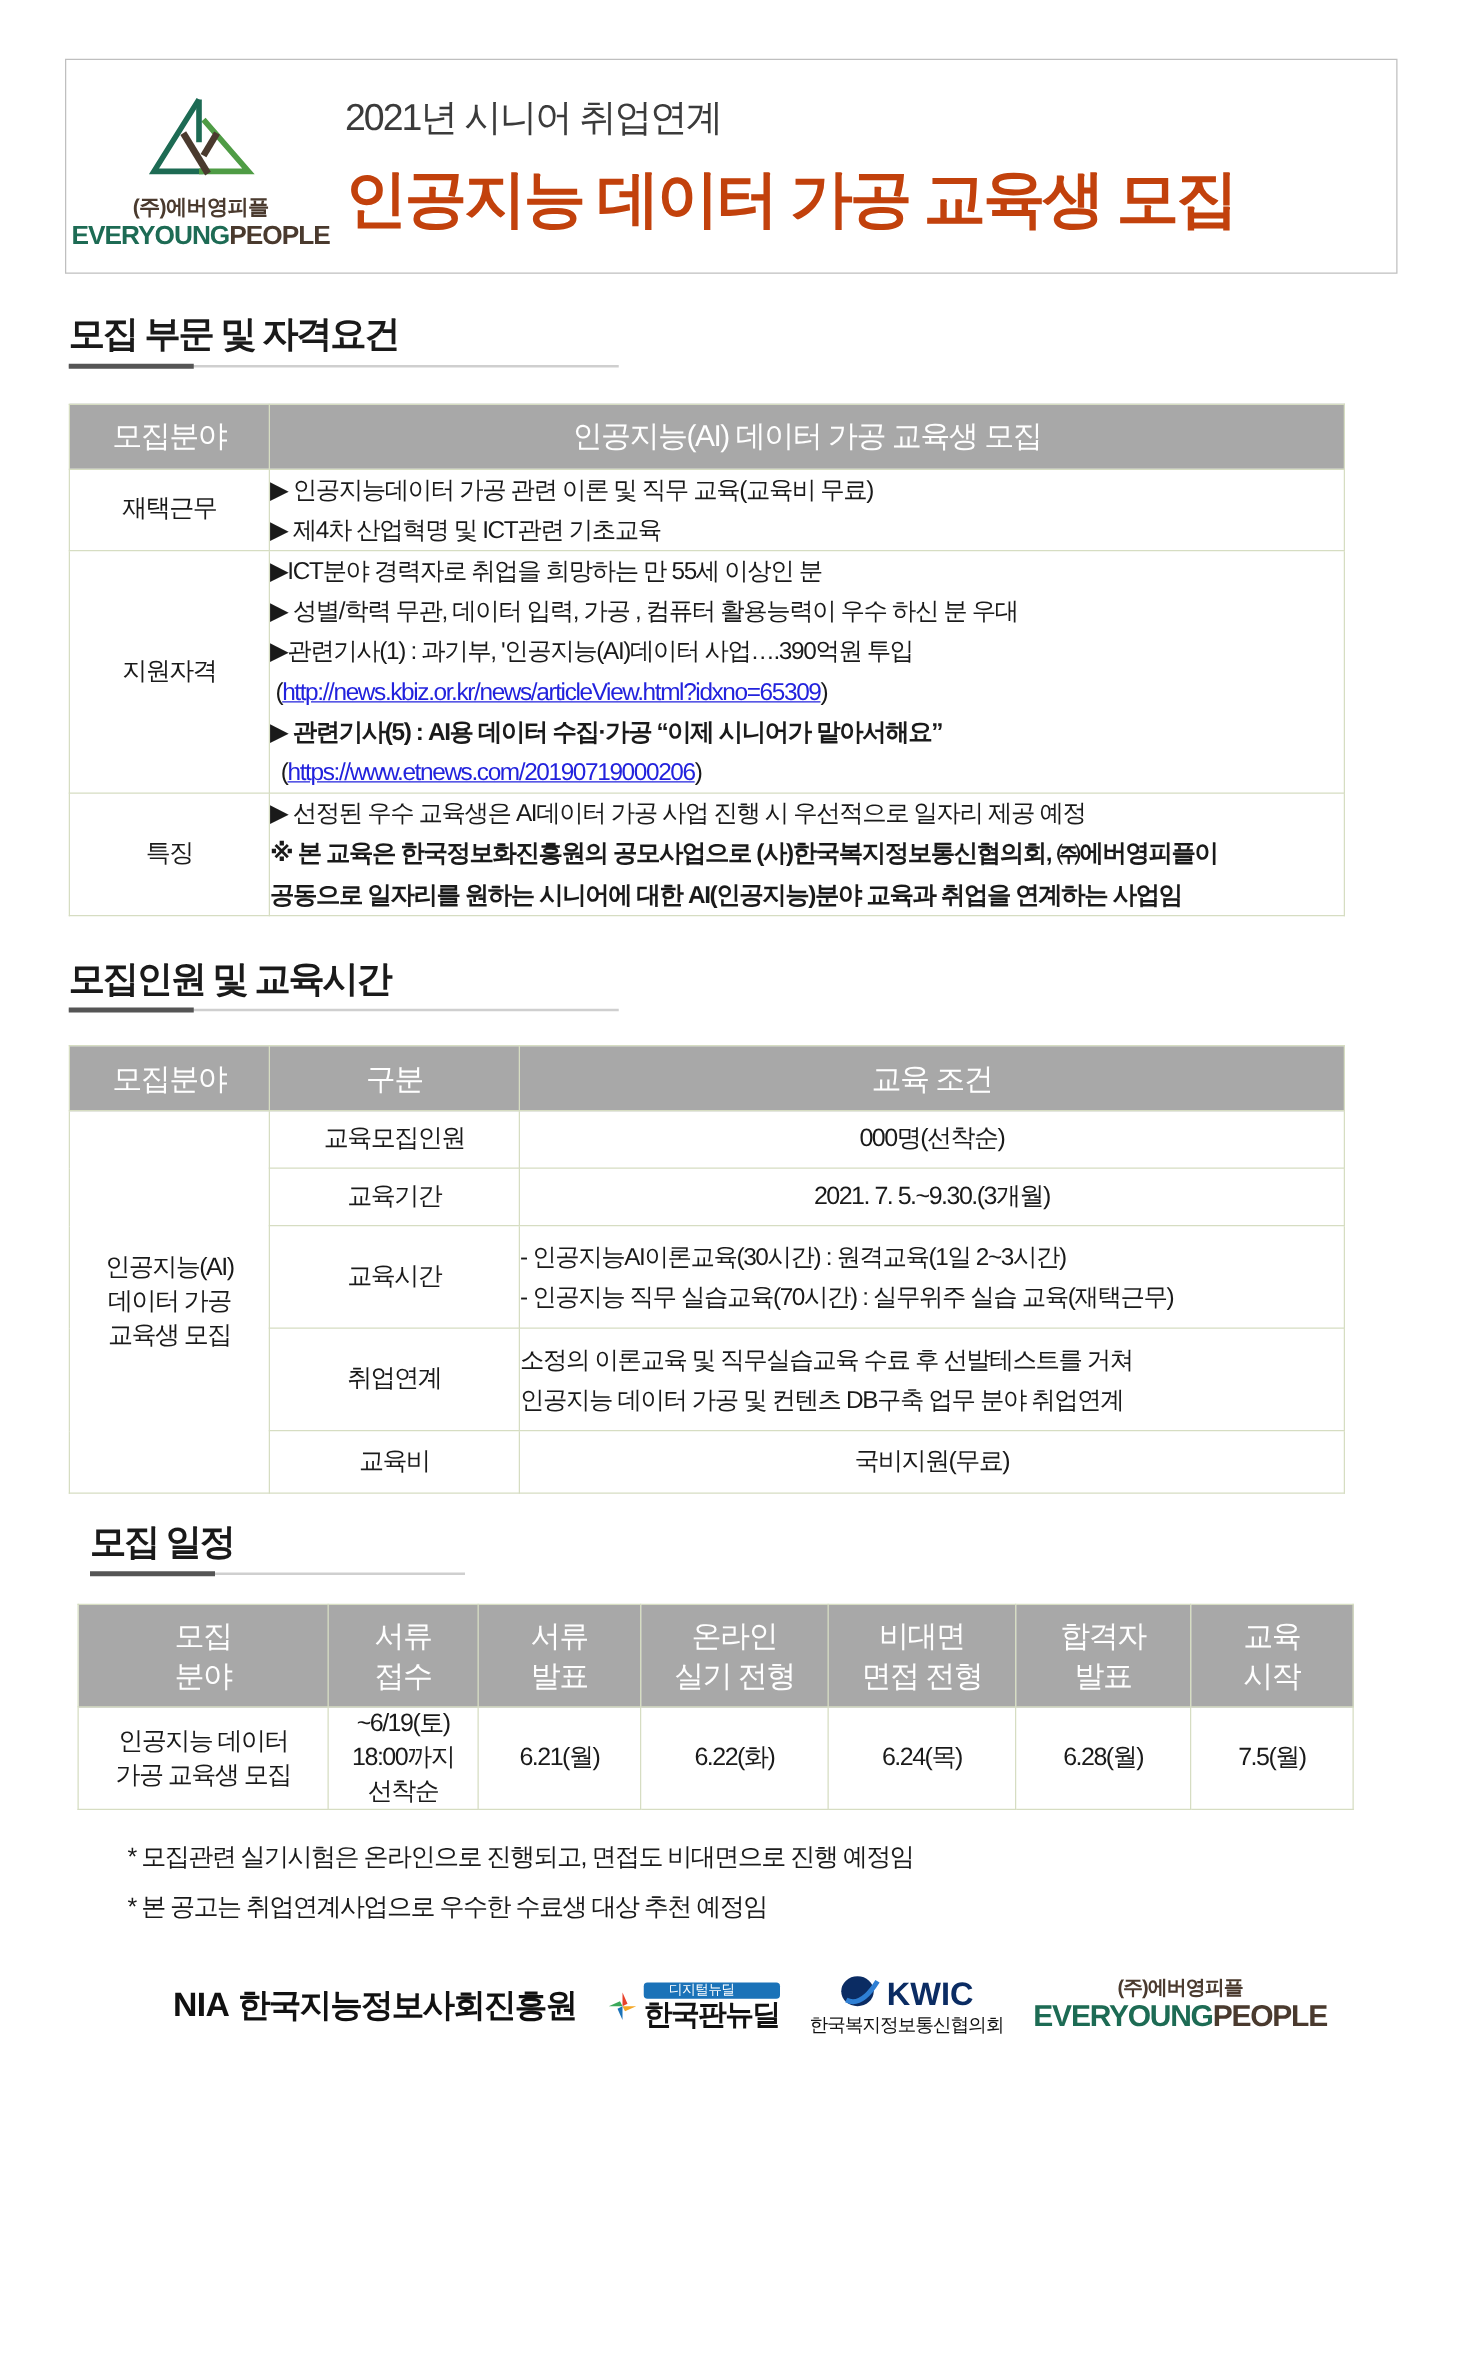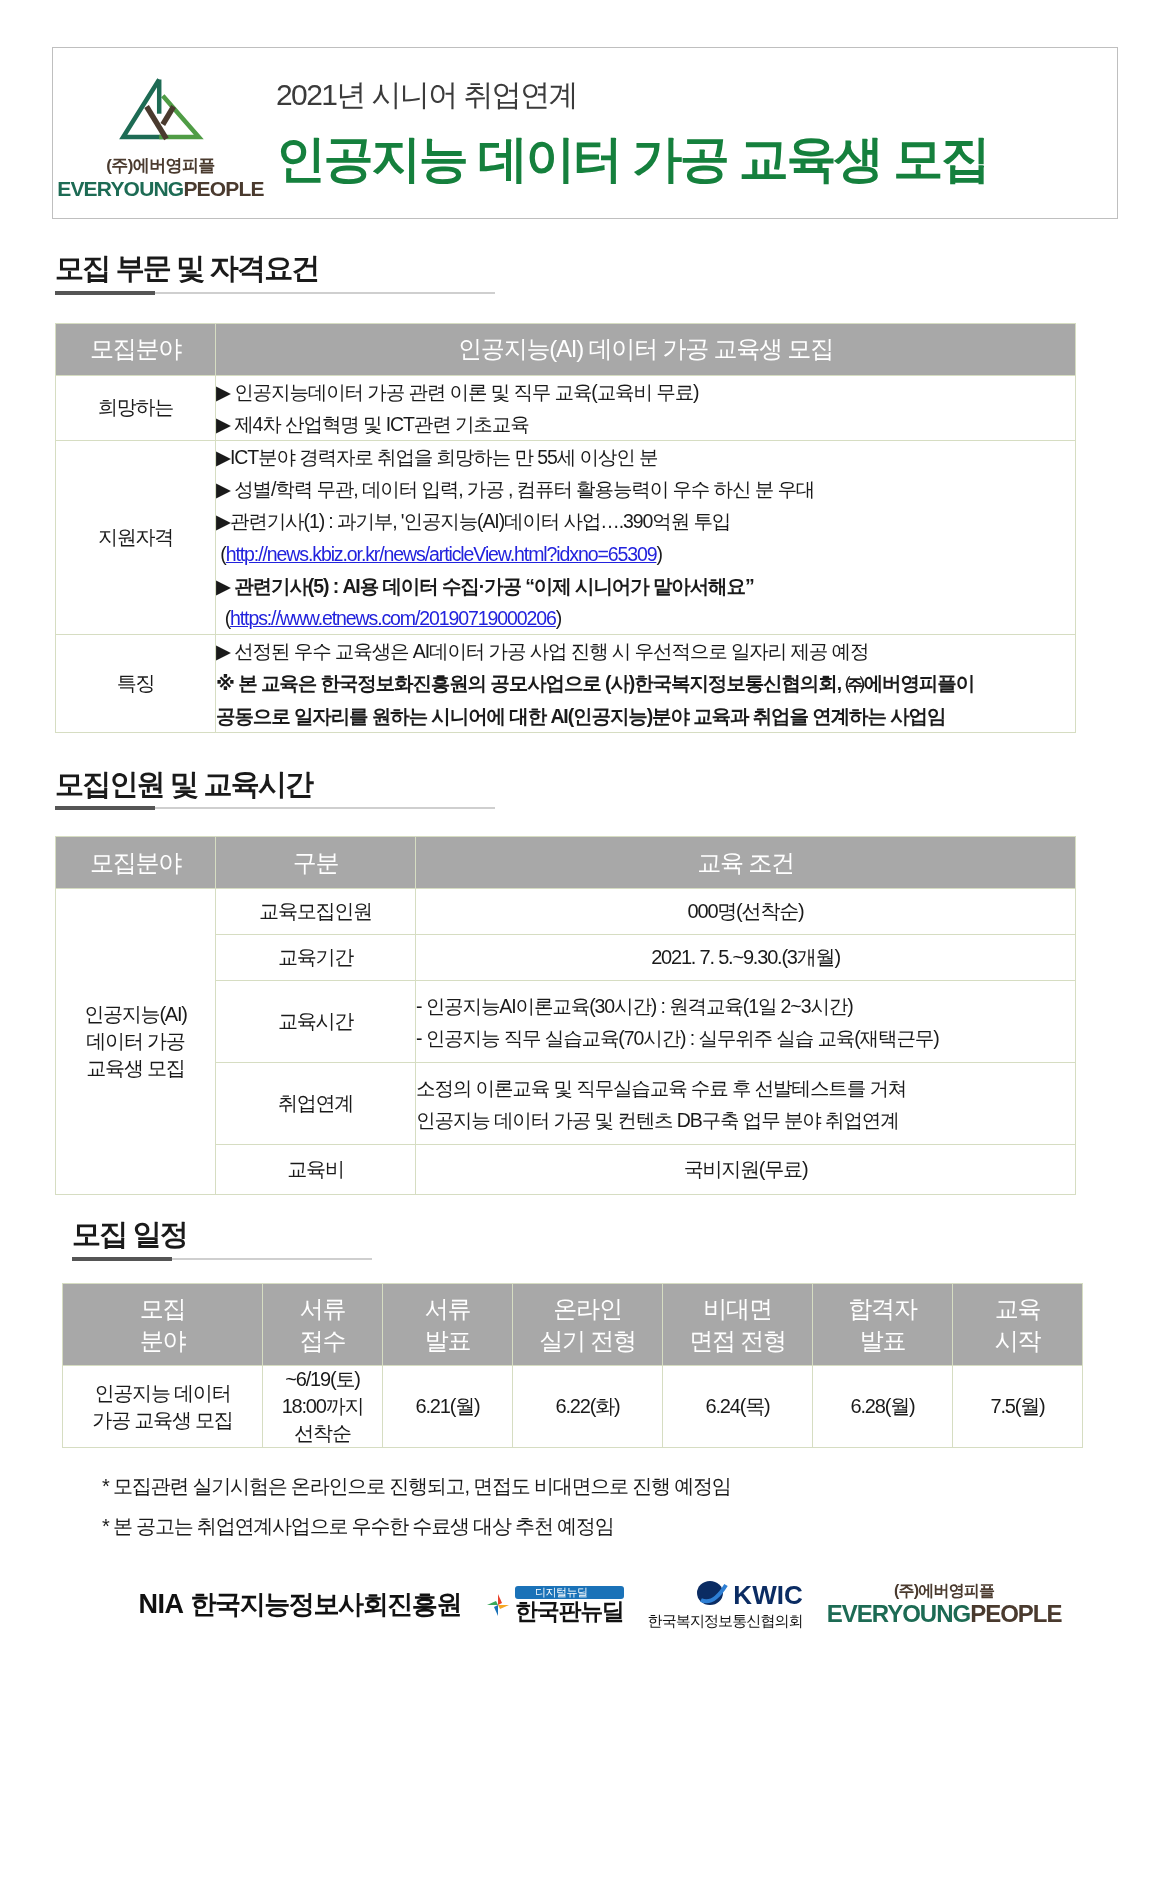--- a/index.html
+++ b/index.html
@@ -70,21 +70,21 @@
   .header-sub {
     font-size: 30px;
     color: #3b3b3b;
     letter-spacing: -1.6px;
     line-height: 1.1;
     margin-bottom: 20px;
   }
   .header-title {
     font-size: 50px;
     font-weight: bold;
-    color: #15803d;
+    color: #c2410c;
     letter-spacing: -2.4px;
     line-height: 1.15;
     white-space: nowrap;
   }
 
   
   .section-head {
     margin: 0 0 0 55px;
     position: relative;
     width: 440px;
@@ -173,21 +173,21 @@
     gap: 24px;
     padding-left: 30px;
   }
   .f-item { display: flex; align-items: center; gap: 7px; }
   .nia-txt { font-size: 26px; font-weight: bold; color: #111; letter-spacing: -1.4px; }
   .nia-mark { font-size: 27px; font-weight: bold; color: #111; letter-spacing: -0.5px; }
   .knd-wrap { display:flex; align-items:center; gap:4px; }
   .knd-top { font-size: 11px; font-weight: normal; color: #fff; background:#1a72b8; padding: 1px 20px; border-radius: 3px; letter-spacing:-0.5px;}
   .knd-main { font-size: 23px; font-weight: bold; color: #111; letter-spacing: -1.3px; }
   .kwic-wrap { text-align: center; line-height: 1.05; }
-  .kwic-top { display:flex; align-items:center; gap:4px; justify-content:flex-end;}
+  .kwic-top { display:flex; align-items:center; gap:4px; justify-content:center;}
   .kwic-name { font-size: 26px; font-weight: bold; color: #0b2c63; letter-spacing: 0px; }
   .kwic-sub { font-size: 15px; color: #111; letter-spacing: -0.9px; margin-top: 3px; }
   .ev-foot { text-align: center; line-height: 1.1; }
   .ev-foot .ko { font-size: 16px; font-weight: bold; color: #4a3a2e; letter-spacing: -0.8px; }
   .ev-foot .en { font-size: 24px; font-weight: bold; letter-spacing: -1px; margin-top: 2px;}
 </style>
 </head>
 <body>
 
 <div class="page">
@@ -226,21 +226,21 @@
         <col style="width:860px">
       </colgroup>
     <thead>
       <tr>
         <th>모집분야</th>
         <th>인공지능(AI) 데이터 가공 교육생 모집</th>
       </tr>
     </thead>
     <tbody>
       <tr>
-        <td class="lbl">희망하는</td>
+        <td class="lbl">재택근무</td>
         <td class="cellbody">
           <div class="li">▶ 인공지능데이터 가공 관련 이론 및 직무 교육(교육비 무료)</div>
           <div class="li">▶ 제4차 산업혁명 및 ICT관련 기초교육</div>
         </td>
       </tr>
       <tr>
         <td class="lbl">지원자격</td>
         <td class="cellbody">
           <div class="li">▶ICT분야 경력자로 취업을 희망하는 만 55세 이상인 분</div>
           <div class="li">▶ 성별/학력 무관, 데이터 입력, 가공 , 컴퓨터 활용능력이 우수 하신 분 우대</div>

